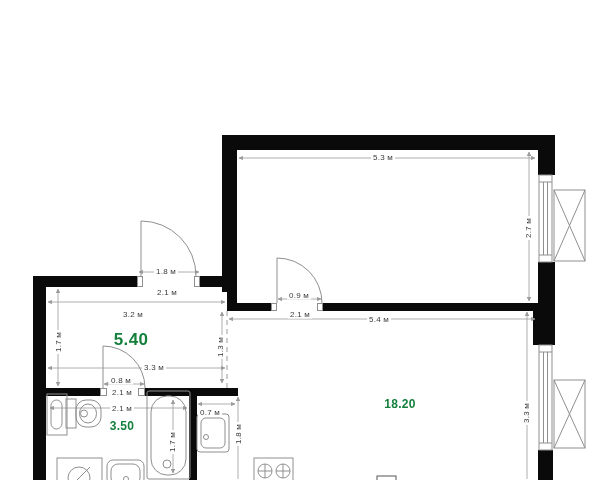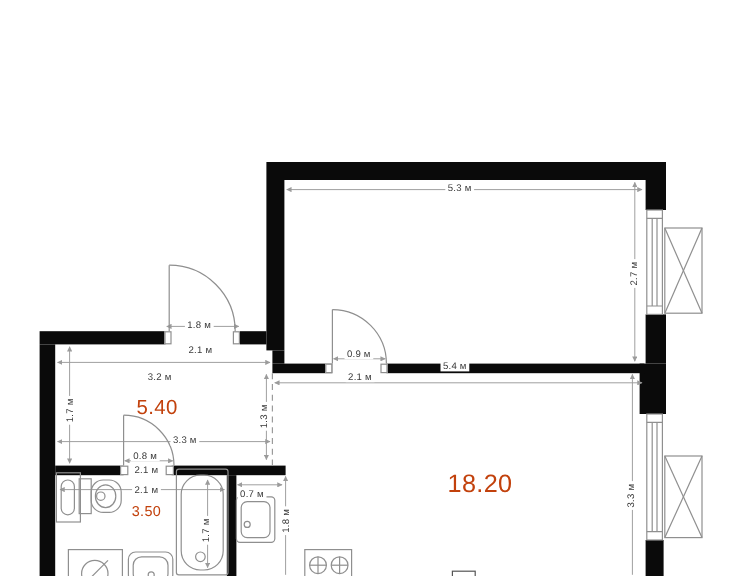--- a/index.html
+++ b/index.html
@@ -5,25 +5,25 @@
   html,body{margin:0;padding:0;background:#ffffff;}
   #stage{position:relative;width:612px;height:480px;background:#ffffff;overflow:hidden;
          font-family:"Liberation Sans", sans-serif;}
   .wall{position:absolute;background:#0a0a0a;}
   .tick{position:absolute;background:#ffffff;border:1px solid #8f8f8f;box-sizing:border-box;}
   svg.overlay{position:absolute;left:0;top:0;}
   .dim{position:absolute;transform:translate(-50%,-50%);background:#ffffff;
        font-size:8px;line-height:9px;color:#3a3a3a;padding:0 2px;white-space:nowrap;
        letter-spacing:.2px;}
   .dim.v{transform:translate(-50%,-50%) rotate(-90deg);}
-  .room-label{position:absolute;transform:translate(-50%,-50%);color:#c2410c;
-       font-weight:400;letter-spacing:.3px;white-space:nowrap;}
+  .room-label{position:absolute;transform:translate(-50%,-50%);color:#15803d;
+       font-weight:700;letter-spacing:.3px;white-space:nowrap;}
   .rl-hall{font-size:17px;}
   .rl-bath{font-size:12px;}
-  .rl-living{font-size:21px;}
+  .rl-living{font-size:12px;}
 </style>
 </head>
 <body>
 
 <div id="stage">
 
   <div class="wall" style="left:222px;top:135px;width:333px;height:15px;"></div>
   <div class="wall" style="left:222px;top:150px;width:15px;height:142px;"></div>
   <div class="wall" style="left:227px;top:292px;width:10px;height:11px;"></div>
   <div class="wall" style="left:538px;top:150px;width:17px;height:25px;"></div>
@@ -169,21 +169,21 @@
   <div class="room-label rl-bath" style="left:122px;top:426px;">3.50</div>
   <div class="room-label rl-living" style="left:400px;top:404px;">18.20</div>
 
   <div class="dim" style="left:383px;top:157px;">5.3 м</div>
   <div class="dim v" style="left:528px;top:228px;">2.7 м</div>
   <div class="dim" style="left:166px;top:271px;">1.8 м</div>
   <div class="dim" style="left:167px;top:292px;">2.1 м</div>
   <div class="dim" style="left:133px;top:314px;text-align:center;">3.2 м</div>
   <div class="dim" style="left:299px;top:295px;">0.9 м</div>
   <div class="dim" style="left:300px;top:314px;">2.1 м</div>
-  <div class="dim" style="left:379px;top:305px;">5.4 м</div>
+  <div class="dim" style="left:379px;top:319px;">5.4 м</div>
   <div class="dim v" style="left:58px;top:342px;">1.7 м</div>
   <div class="dim v" style="left:220px;top:347px;">1.3 м</div>
   <div class="dim" style="left:154px;top:367px;">3.3 м</div>
   <div class="dim" style="left:121px;top:380px;">0.8 м</div>
   <div class="dim" style="left:122px;top:392px;">2.1 м</div>
   <div class="dim" style="left:122px;top:408px;">2.1 м</div>
   <div class="dim" style="left:210px;top:412px;">0.7 м</div>
   <div class="dim v" style="left:172px;top:442px;">1.7 м</div>
   <div class="dim v" style="left:238px;top:434px;">1.8 м</div>
   <div class="dim v" style="left:526px;top:413px;">3.3 м</div>

